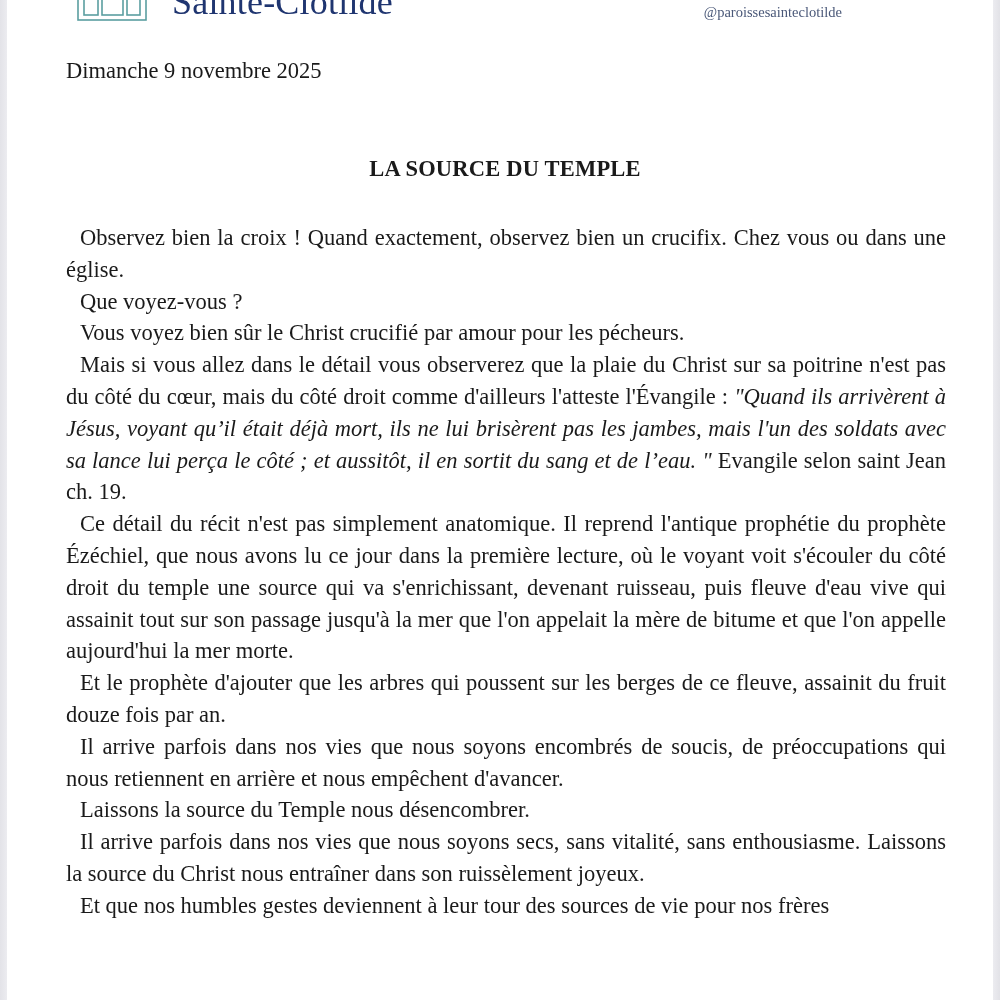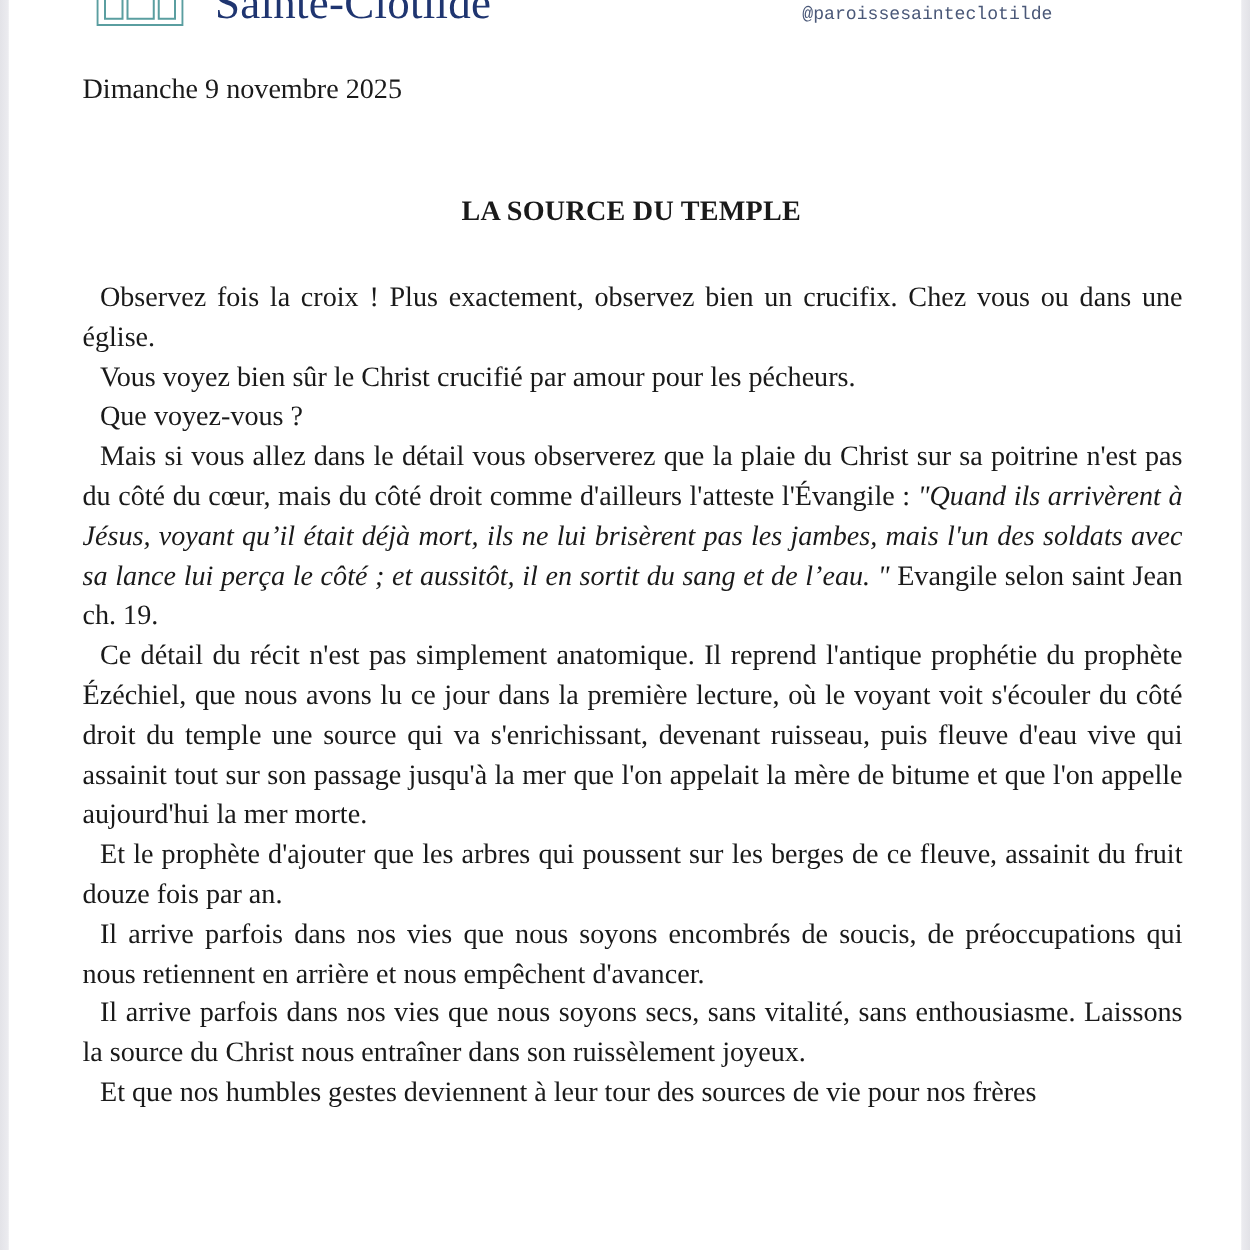--- a/index.html
+++ b/index.html
@@ -21,21 +21,21 @@
   .logo {
     position: absolute; left: 77px; top: -14px; width: 70px; height: 35px;
   }
   .brand {
     position: absolute; left: 172px; top: -18px;
     font-size: 36px; line-height: 40px; color: #1f3570;
     font-family: "Liberation Serif", serif; letter-spacing: 0.2px;
   }
   .handle {
     position: absolute; right: 38px; top: 4px;
-    font-family: Liberation Mono, monospace;
+    font-family: Liberation Serif, serif;
     font-size: 14.5px; color: #4a5878;
   }
   .meta { position: absolute; left: 66px; top: 56px; font-size: 22.5px; line-height: 30px; text-align: right; }
   .meta div { white-space: nowrap; }
   .title {
     position: absolute; left: 0; width: 1010px; top: 156px; text-align: center;
     font-size: 22.5px; font-weight: bold; letter-spacing: 0.2px;
   }
   .body {
     position: absolute; left: 66px; top: 222px; width: 880px;
@@ -61,22 +61,23 @@
   <div class="handle">@paroissesainteclotilde</div>
 </div>
 
 <div class="meta">
   <div>Dimanche 9 novembre 2025</div>
 </div>
 
 <div class="title">LA SOURCE DU TEMPLE</div>
 
 <div class="body">
-  <p>Observez fois la croix !  Plus exactement, observez bien un crucifix. Chez vous ou dans une église.</p>
+  <p>Observez bien la croix !  Quand exactement, observez bien un crucifix. Chez vous ou dans une église.</p>
+  <p>Que voyez-vous ?</p>
   <p>Vous voyez bien sûr le Christ crucifié par amour pour les pécheurs.</p>
-  <p>Que voyez-vous ?</p>
   <p><span>Mais si vous allez dans le détail vous observerez que la plaie du Christ sur sa poitrine n'est pas du côté du cœur, mais du côté droit comme d'ailleurs l'atteste l'Évangile : </span><span class="quote">"Quand ils arrivèrent à Jésus, voyant qu’il était déjà mort, ils ne lui brisèrent pas les jambes, mais l'un des soldats avec sa lance lui perça le côté ; et aussitôt, il en sortit du sang et de l’eau. "</span><span> Evangile selon saint Jean ch. 19.</span></p>
   <p>Ce détail du récit n'est pas simplement anatomique. Il reprend l'antique prophétie du prophète Ézéchiel, que nous avons lu ce jour dans la première lecture, où le voyant voit s'écouler du côté droit du temple une source qui va s'enrichissant, devenant ruisseau, puis fleuve d'eau vive qui assainit tout sur son passage jusqu'à la mer que l'on appelait la mère de bitume et que l'on appelle aujourd'hui la mer morte.</p>
   <p>Et le prophète d'ajouter que les arbres qui poussent sur les berges de ce fleuve, assainit du fruit douze fois par an.</p>
   <p>Il arrive parfois dans nos vies que nous soyons encombrés de soucis, de préoccupations qui nous retiennent en arrière et nous empêchent d'avancer.</p>
+  <p>Laissons la source du Temple nous désencombrer.</p>
   <p>Il arrive parfois dans nos vies que nous soyons secs, sans vitalité, sans enthousiasme. Laissons la source du Christ nous entraîner dans son ruissèlement joyeux.</p>
   <p>Et que nos humbles gestes deviennent à leur tour des sources de vie pour nos frères</p>
 </div>
 
 </body></html>

